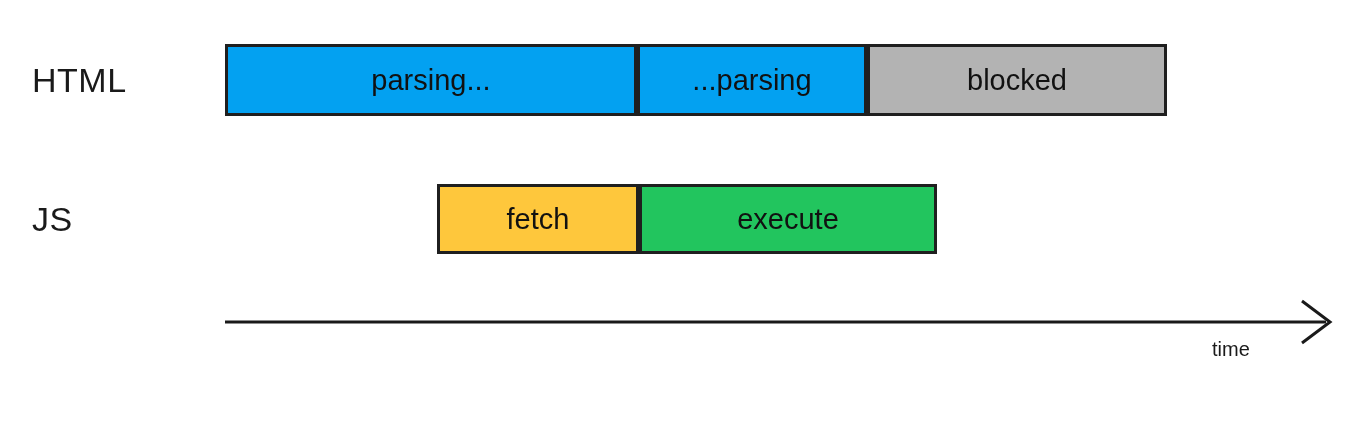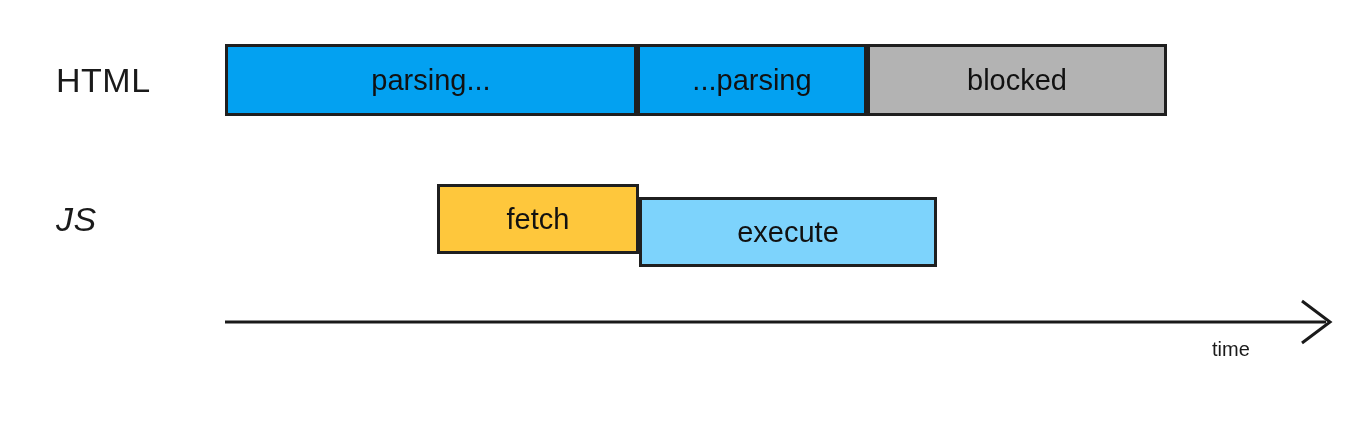--- a/index.html
+++ b/index.html
@@ -6,29 +6,29 @@
   .canvas {
     position: relative;
     width: 1360px;
     height: 428px;
     background: #ffffff;
     font-family: "Liberation Sans", sans-serif;
     overflow: hidden;
   }
   .row-label {
     position: absolute;
-    left: 56px;
+    left: 32px;
     display: flex;
     align-items: center;
     font-size: 34px;
     color: #1a1a1a;
     letter-spacing: 0.5px;
   }
   .html-label { top: 44px; height: 72px; }
-  .js-label   { top: 184px; height: 70px; font-style: italic; }
+  .js-label   { top: 184px; height: 70px; }
   .bar-row {
     position: absolute;
     display: flex;
   }
   .html-bars { left: 225px; top: 44px; height: 72px; }
   .js-bars   { left: 437px; top: 184px; height: 70px; }
   .seg {
     box-sizing: border-box;
     height: 100%;
     border: 3px solid #1f1f1f;
@@ -65,21 +65,21 @@
   <div class="bar-row html-bars">
     <div class="seg" style="width: 412px; background-color: rgb(3, 161, 241);">parsing...</div>
     <div class="seg" style="width: 230px; background-color: rgb(3, 161, 241);">...parsing</div>
     <div class="seg" style="width: 300px; background-color: rgb(179, 179, 179);">blocked</div>
   </div>
 
   <div class="row-label js-label">JS</div>
 
   <div class="bar-row js-bars">
     <div class="seg" style="width: 202px; background-color: rgb(254, 199, 60);">fetch</div>
-    <div class="seg" style="width: 298px; background-color: #7dd3fc; margin-top: 13px;">execute</div>
+    <div class="seg" style="width: 298px; background-color: #22c55e;">execute</div>
   </div>
 
   <svg class="axis" viewBox="0 0 1360 428">
     <line x1="225" y1="322" x2="1326" y2="322" stroke="#1a1a1a" stroke-width="3"></line>
     <polyline points="1302,301 1330,322 1302,343" fill="none" stroke="#1a1a1a" stroke-width="3"></polyline>
   </svg>
 
   <div class="time-label">time</div>
 
 </div>

